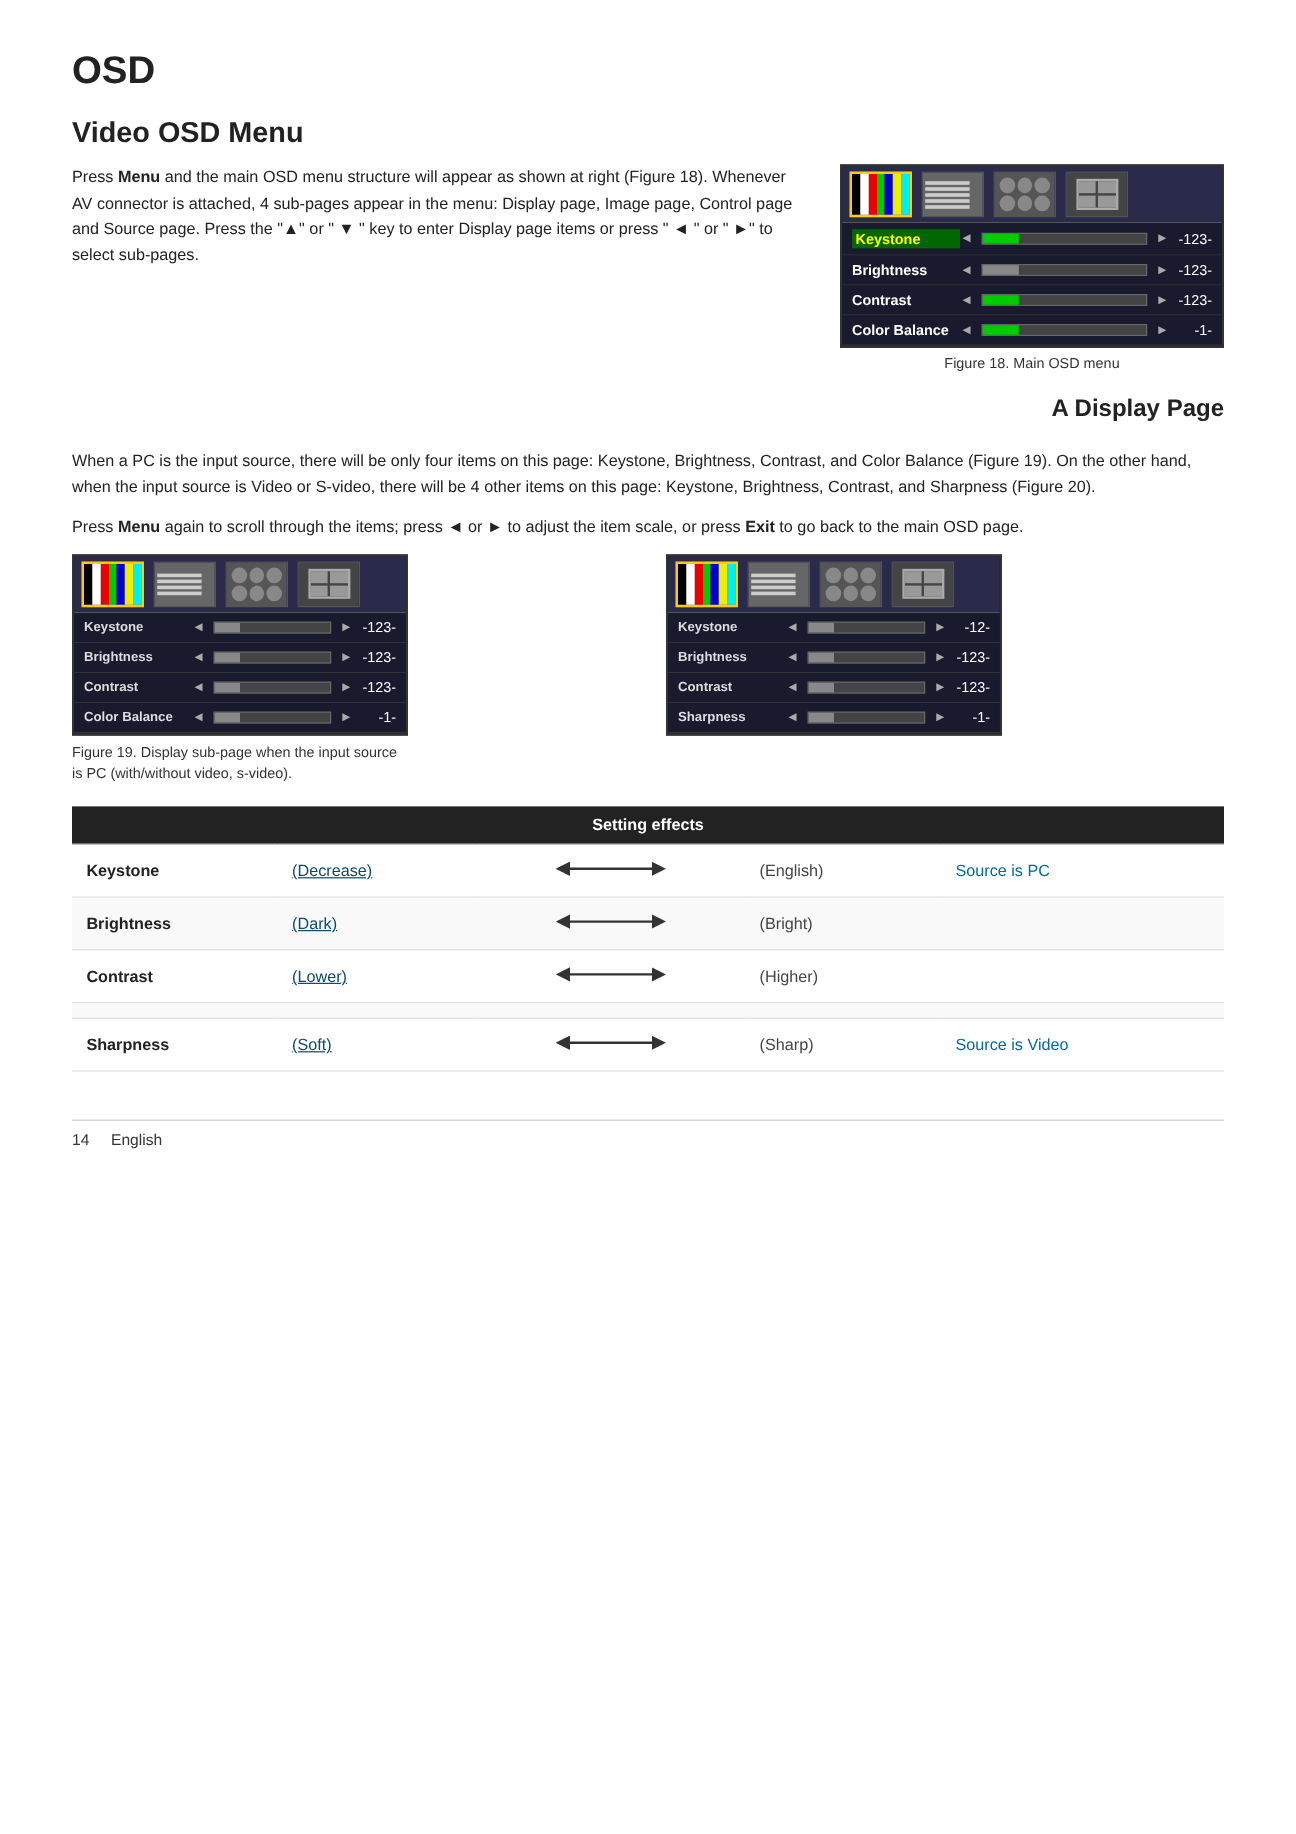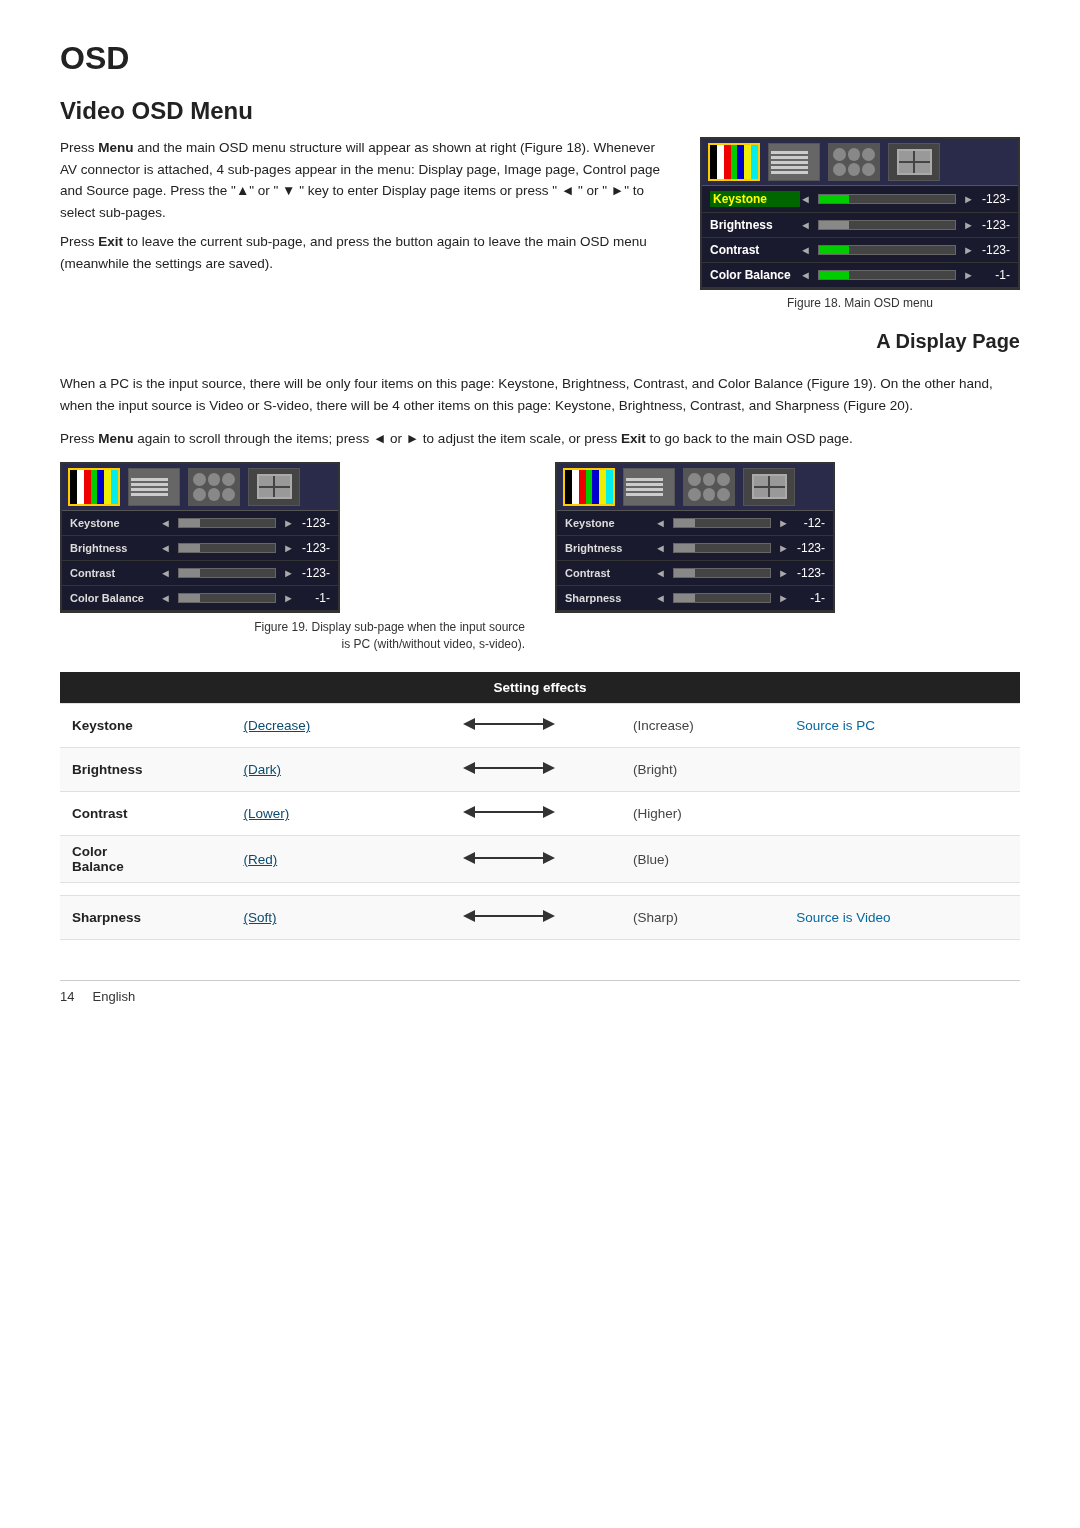--- a/index.html
+++ b/index.html
@@ -246,21 +246,20 @@
 
     .fig-block {
       flex: 1;
     }
 
     .fig-block-caption {
       font-size: 12px;
       color: #333;
       margin-top: 6px;
       line-height: 1.4;
-      text-align: right;
     }
 
     
     .setting-effects-table {
       width: 100%;
       border-collapse: collapse;
       margin-top: 20px;
     }
 
     .setting-effects-header {
@@ -322,21 +321,20 @@
 </head>
 <body>
 
 <h1 class="osd-title">OSD</h1>
 
 <h2 class="section-title">Video OSD Menu</h2>
 
 <div class="main-osd-section">
   <div class="main-osd-text">
     <p>Press <b>Menu</b> and the main OSD menu structure will appear as shown at right (Figure 18). Whenever AV connector is attached, 4 sub-pages appear in the menu: Display page, Image page, Control page and Source page. Press the "▲" or " ▼ " key to enter Display page items or press " ◄ " or "  ►" to select sub-pages.</p>
-    <p>Press <b>Exit</b> to leave the current sub-page, and press the button again to leave the main OSD menu (meanwhile the settings are saved).</p>
   </div>
 
   <div>
 
     <div class="osd-screen">
       <div class="osd-icons-bar">
         <div class="osd-icon-block active-icon">
           <div class="icon-color-bars">
             <div class="bar black"></div>
             <div class="bar white"></div>
@@ -609,21 +607,21 @@
               <marker id="arrowL1" markerWidth="6" markerHeight="6" refX="3" refY="3" orient="auto">
                 <path d="M6,0 L0,3 L6,6 Z" fill="#333"></path>
               </marker>
               <marker id="arrowR1" markerWidth="6" markerHeight="6" refX="3" refY="3" orient="auto">
                 <path d="M0,0 L6,3 L0,6 Z" fill="#333"></path>
               </marker>
             </defs>
             <line x1="10" y1="12" x2="90" y2="12" stroke="#333" stroke-width="2" marker-start="url(#arrowL1)" marker-end="url(#arrowR1)"></line>
           </svg>
         </td>
-        <td class="effect-increase">(Increase)</td>
+        <td class="effect-increase">(English)</td>
         <td class="effect-source">Source is PC</td>
       </tr>
       <tr>
         <td class="effect-label"><b>Brightness</b></td>
         <td class="effect-decrease">(Dark)</td>
         <td class="effect-arrow">
           <svg width="100" height="24">
             <defs>
               <marker id="arrowL2" markerWidth="6" markerHeight="6" refX="3" refY="3" orient="auto">
                 <path d="M6,0 L0,3 L6,6 Z" fill="#333"></path>
@@ -651,39 +649,20 @@
                 <path d="M0,0 L6,3 L0,6 Z" fill="#333"></path>
               </marker>
             </defs>
             <line x1="10" y1="12" x2="90" y2="12" stroke="#333" stroke-width="2" marker-start="url(#arrowL3)" marker-end="url(#arrowR3)"></line>
           </svg>
         </td>
         <td class="effect-increase">(Higher)</td>
         <td class="effect-source"></td>
       </tr>
       <tr>
-        <td class="effect-label"><b>Color<br>Balance</b></td>
-        <td class="effect-decrease">(Red)</td>
-        <td class="effect-arrow">
-          <svg width="100" height="24">
-            <defs>
-              <marker id="arrowL4" markerWidth="6" markerHeight="6" refX="3" refY="3" orient="auto">
-                <path d="M6,0 L0,3 L6,6 Z" fill="#333"></path>
-              </marker>
-              <marker id="arrowR4" markerWidth="6" markerHeight="6" refX="3" refY="3" orient="auto">
-                <path d="M0,0 L6,3 L0,6 Z" fill="#333"></path>
-              </marker>
-            </defs>
-            <line x1="10" y1="12" x2="90" y2="12" stroke="#333" stroke-width="2" marker-start="url(#arrowL4)" marker-end="url(#arrowR4)"></line>
-          </svg>
-        </td>
-        <td class="effect-increase">(Blue)</td>
-        <td class="effect-source"></td>
-      </tr>
-      <tr>
         <td colspan="5" style="padding:6px;"></td>
       </tr>
       <tr>
         <td class="effect-label"><b>Sharpness</b></td>
         <td class="effect-decrease">(Soft)</td>
         <td class="effect-arrow">
           <svg width="100" height="24">
             <defs>
               <marker id="arrowL5" markerWidth="6" markerHeight="6" refX="3" refY="3" orient="auto">
                 <path d="M6,0 L0,3 L6,6 Z" fill="#333"></path>

